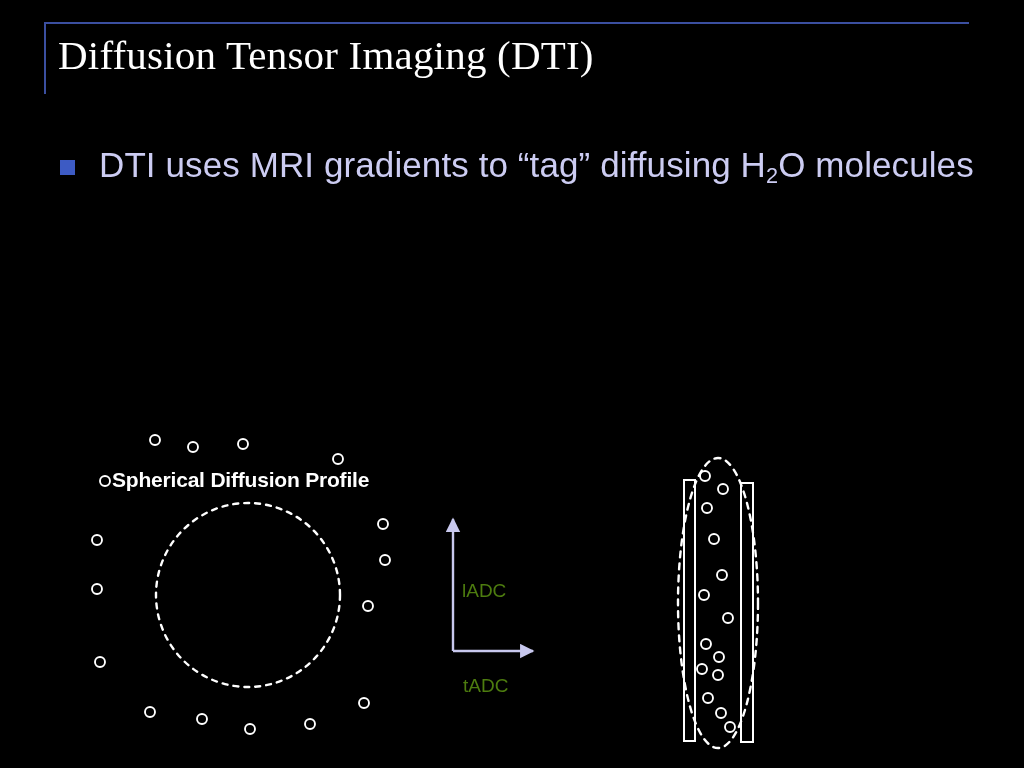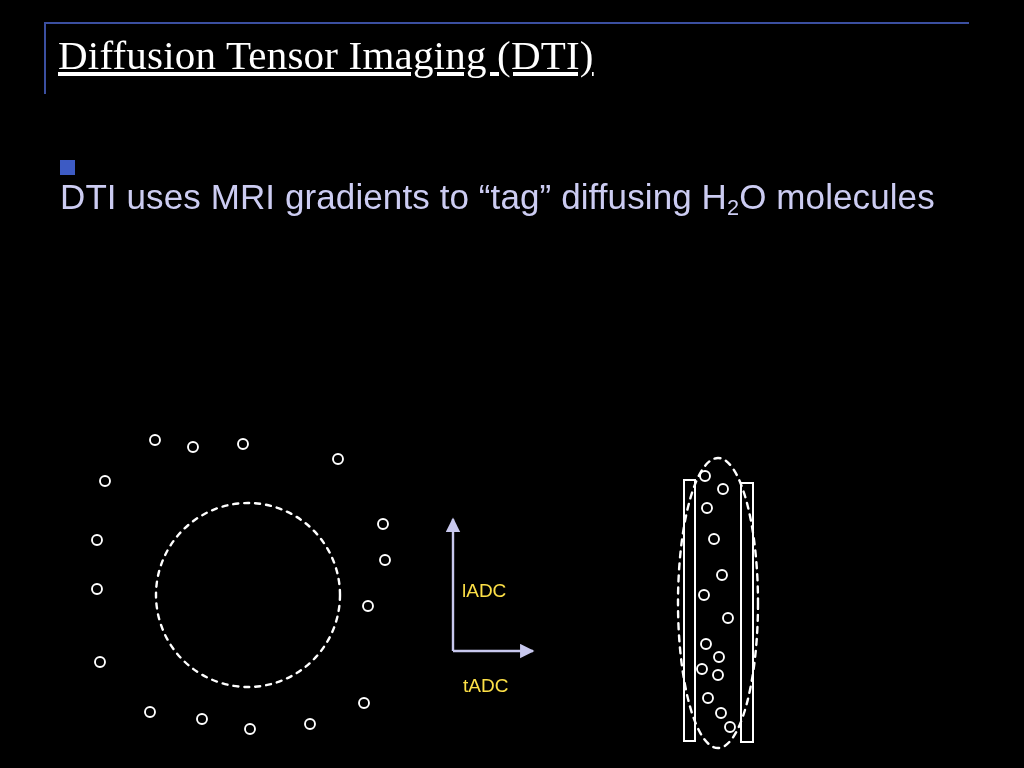--- a/index.html
+++ b/index.html
@@ -47,36 +47,34 @@
     position: absolute;
     left: 58px;
     top: 32px;
     width: 900px;
     font-family: "Liberation Serif", "DejaVu Serif", serif;
     font-size: 41px;
     line-height: 1.15;
     color: #ffffff;
     letter-spacing: 0.2px;
     white-space: nowrap;
-    text-decoration: underline;
   }
 
   
   #bullet-list {
     position: absolute;
     left: 60px;
     top: 143px;
     width: 920px;
   }
   .bullet-row {
     position: relative;
     display: flex;
     align-items: flex-start;
     margin-bottom: 8px;
-    flex-direction: column;
   }
   .bullet-marker {
     flex: 0 0 auto;
     width: 15px;
     height: 15px;
     background: #3d5bc4;
     margin-top: 17px;
     margin-right: 24px;
   }
   .bullet-text {
@@ -116,21 +114,21 @@
   }
   #ellipsoid-caption {
     left: 573px;
     top: 26px;
     font-size: 21px;
     letter-spacing: -0.2px;
   }
 
   .axis-label {
     position: absolute;
-    color: #fde047;
+    color: #4d7c0f;
     font-size: 19px;
     font-family: "Liberation Sans", sans-serif;
     white-space: nowrap;
   }
   #axis-label-vertical { left: 462px; top: 180px; }
   #axis-label-horizontal { left: 463px; top: 275px; text-align: center; }
 
   svg { display: block; }
   #fig-svg {
     position: absolute;
@@ -204,20 +202,21 @@
           <circle cx="706" cy="244" r="5" fill="none" stroke="#ffffff" stroke-width="1.9"></circle>
           <circle cx="719" cy="257" r="5" fill="none" stroke="#ffffff" stroke-width="1.9"></circle>
           <circle cx="702" cy="269" r="5" fill="none" stroke="#ffffff" stroke-width="1.9"></circle>
           <circle cx="718" cy="275" r="5" fill="none" stroke="#ffffff" stroke-width="1.9"></circle>
           <circle cx="708" cy="298" r="5" fill="none" stroke="#ffffff" stroke-width="1.9"></circle>
           <circle cx="721" cy="313" r="5" fill="none" stroke="#ffffff" stroke-width="1.9"></circle>
           <circle cx="730" cy="327" r="5" fill="none" stroke="#ffffff" stroke-width="1.9"></circle>
         </g>
     </svg>
 
+    <div class="fig-caption" id="spherical-caption">Spherical Diffusion Profile</div>
 
 
     <div class="axis-label" id="axis-label-vertical">lADC</div>
 
     <div class="axis-label" id="axis-label-horizontal">tADC</div>
 
   </div>
 
 </div>
 

